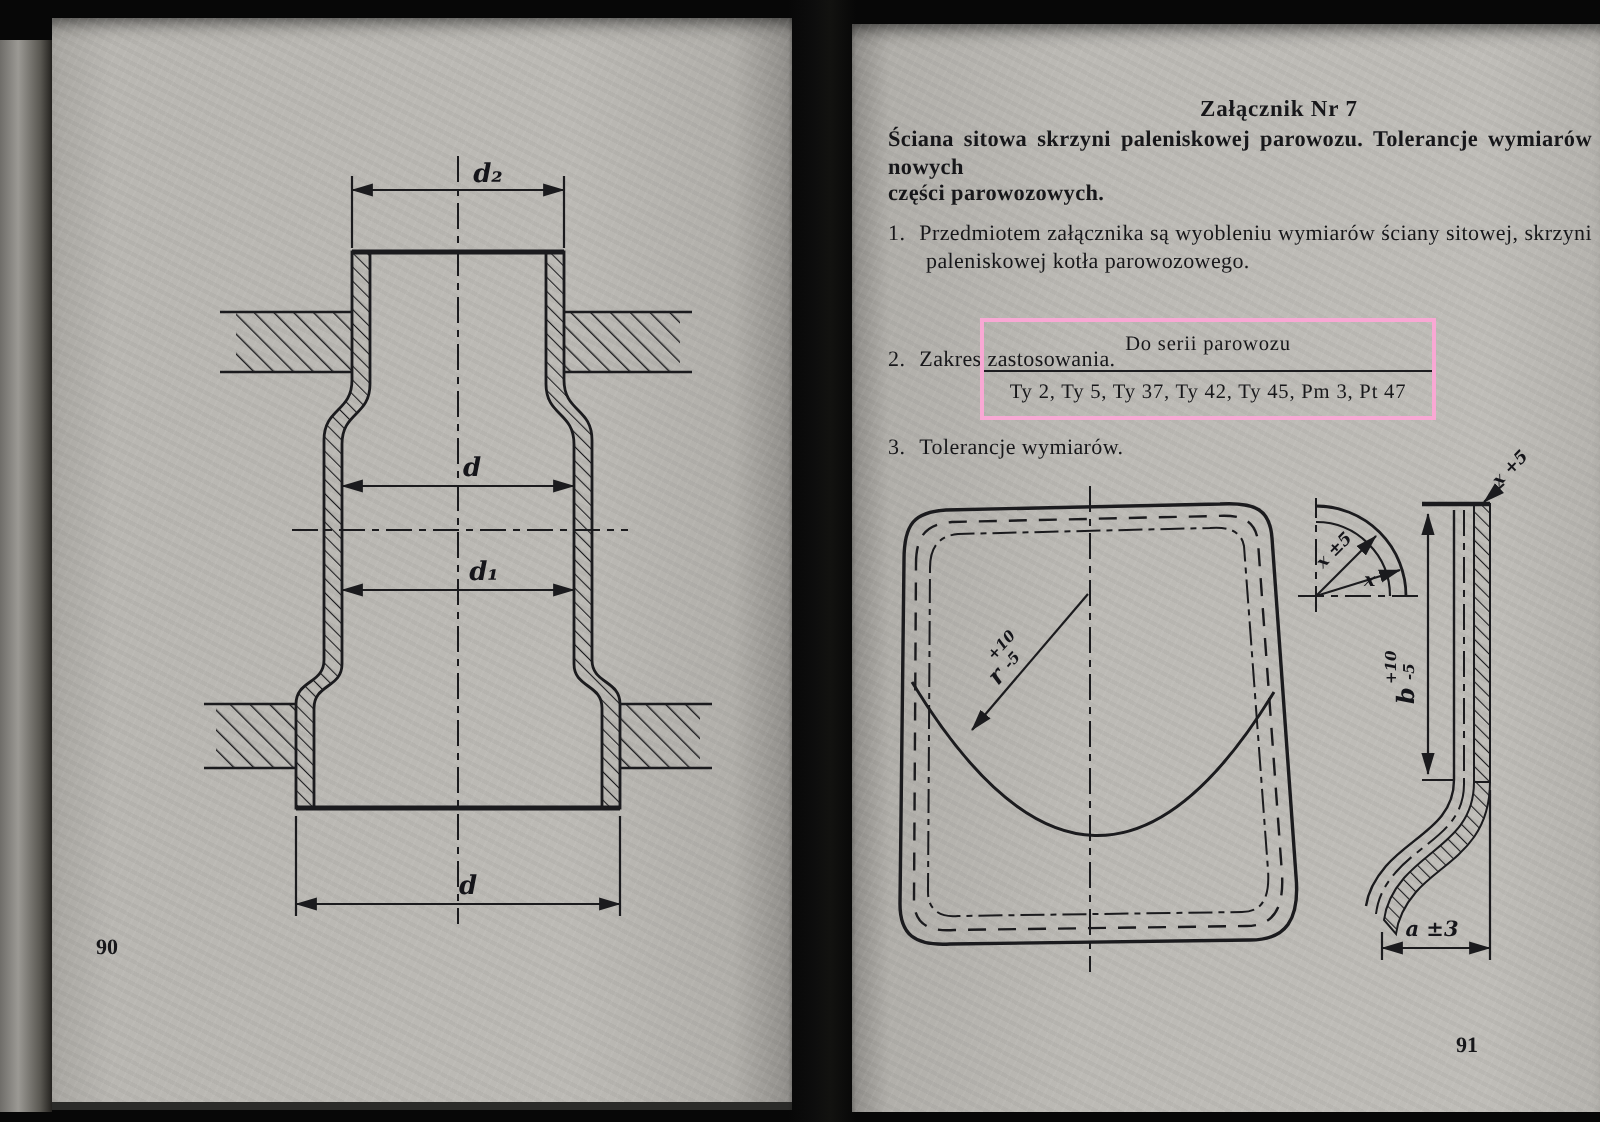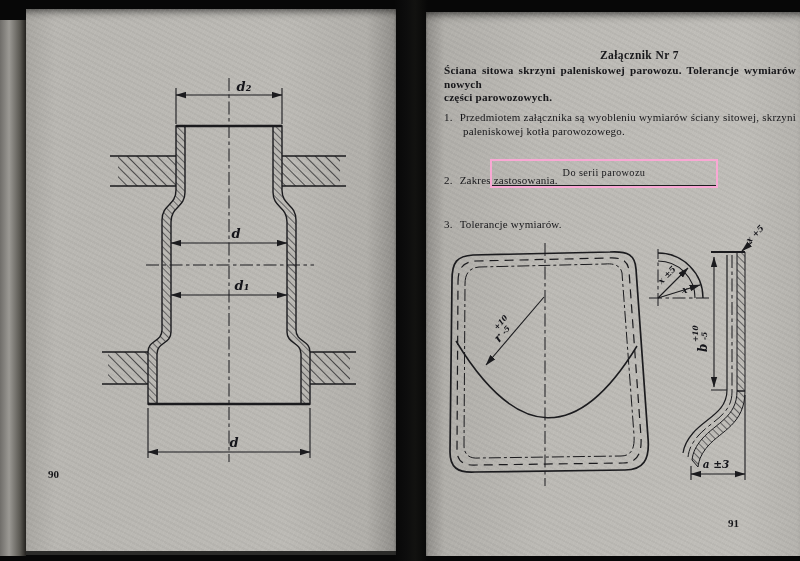--- a/index.html
+++ b/index.html
@@ -189,20 +189,21 @@
 
   <div class="txt item item1">
     <div class="jline"><span class="num">1.</span><span>Przedmiotem załącznika są wyobleniu wymiarów ściany sitowej, skrzyni</span></div>
     <div class="cont">paleniskowej kotła parowozowego.</div>
   </div>
 
   <div class="txt item item2"><span class="num">2.</span><span>Zakres zastosowania.</span></div>
 
   <div class="table">
     <div class="thead">Do serii parowozu</div>
+    <div class="trow">Ty 2, Ty 5, Ty 37, Ty 42, Ty 45, Pm 3, Pt 47</div>
   </div>
 
   <div class="txt item item3"><span class="num">3.</span><span>Tolerancje wymiarów.</span></div>
 
 
   <div class="txt pnum p90">90</div>
   <div class="txt pnum p91">91</div>
 
 </div>
 

